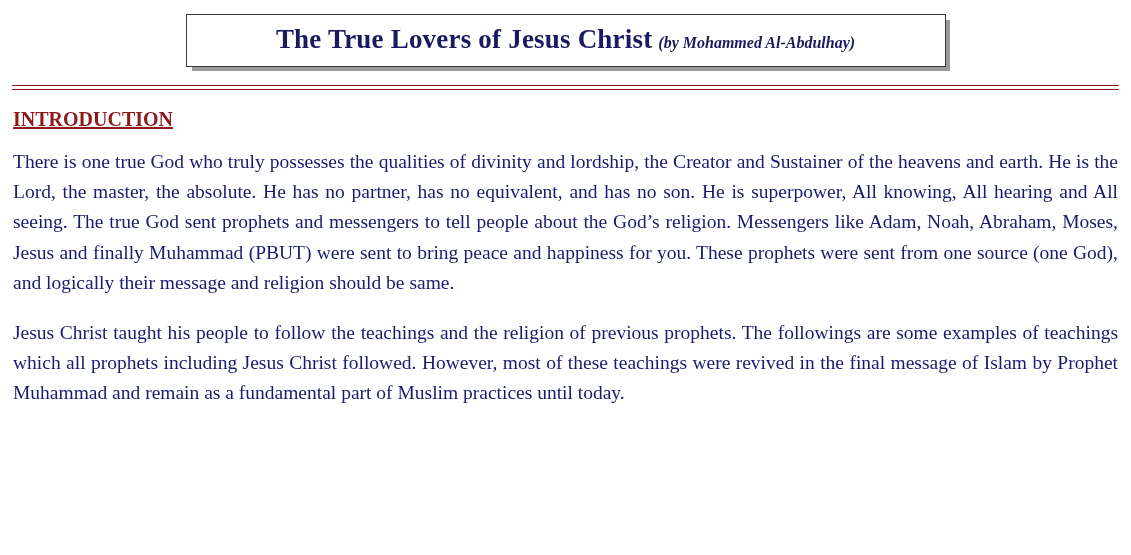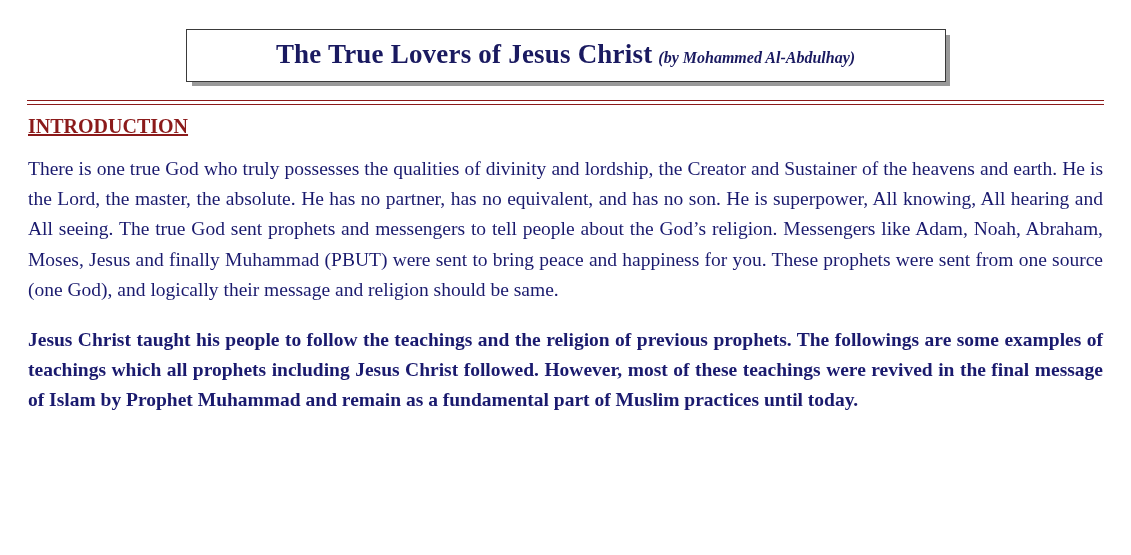--- a/index.html
+++ b/index.html
@@ -11,21 +11,21 @@
     height: 555px;
     background: #ffffff;
     font-family: "Liberation Serif", serif;
     overflow: hidden;
   }
   .page {
     position: relative;
     width: 1131px;
     height: 555px;
     box-sizing: border-box;
-    padding: 15px;
+    padding: 0;
   }
   .title-wrap {
     display: flex;
     justify-content: center;
     padding-top: 14px;
   }
   .title-box {
     position: relative;
     border: 1px solid #3a3a3a;
     background: #ffffff;
@@ -56,40 +56,39 @@
     margin-right: 12px;
     border-top: 1.5px solid #8b1a1a;
     border-bottom: 1.5px solid #8b1a1a;
     height: 3px;
     box-sizing: content-box;
   }
   .content {
     padding: 0 13px;
   }
   .section-heading {
-    margin-top: 10px;
+    margin-top: 18px;
     font-family: "Liberation Serif", serif;
     font-weight: bold;
     font-size: 20px;
     color: #8b1a1a;
     text-decoration: underline;
     display: inline-block;
   }
   .para {
     margin-top: 16px;
     font-family: "Liberation Serif", serif;
     font-size: 19.5px;
     line-height: 1.55;
     color: #1a1a6e;
     text-align: justify;
     text-justify: inter-word;
   }
   .para:last-child {
     margin-top: 16px;
-    font-weight: bold;
   }
 </style>
 </head>
 <body>
 
 <div class="page">
 
   <div class="title-wrap">
     <div class="title-box">
       <span class="title-main">The True Lovers of Jesus Christ</span><span class="title-author">(by Mohammed Al-Abdulhay)</span>

